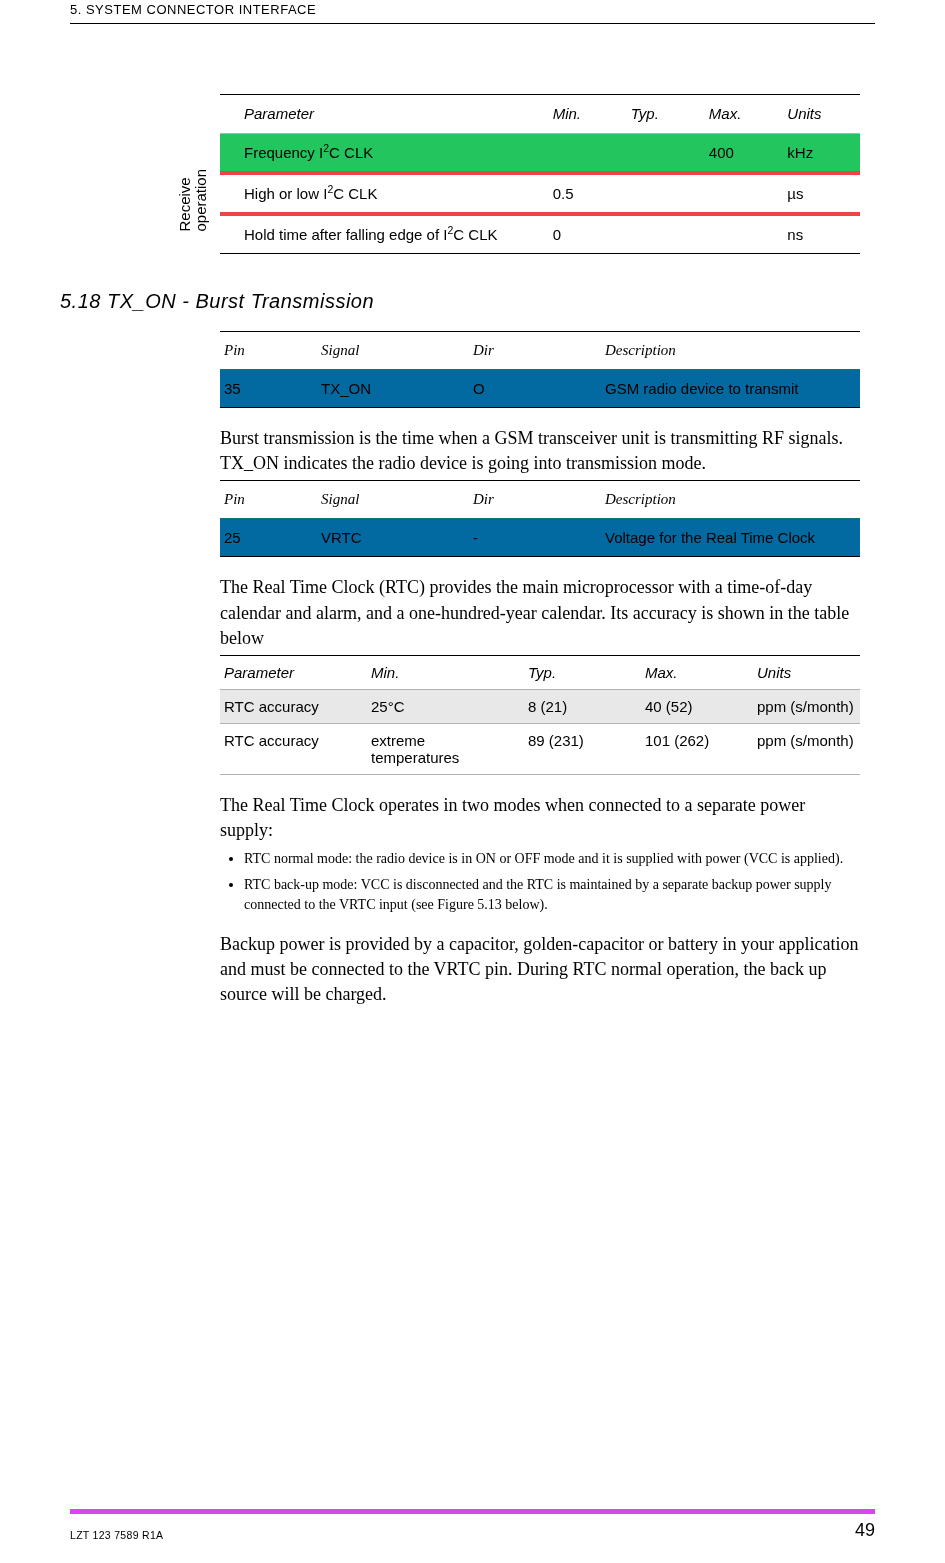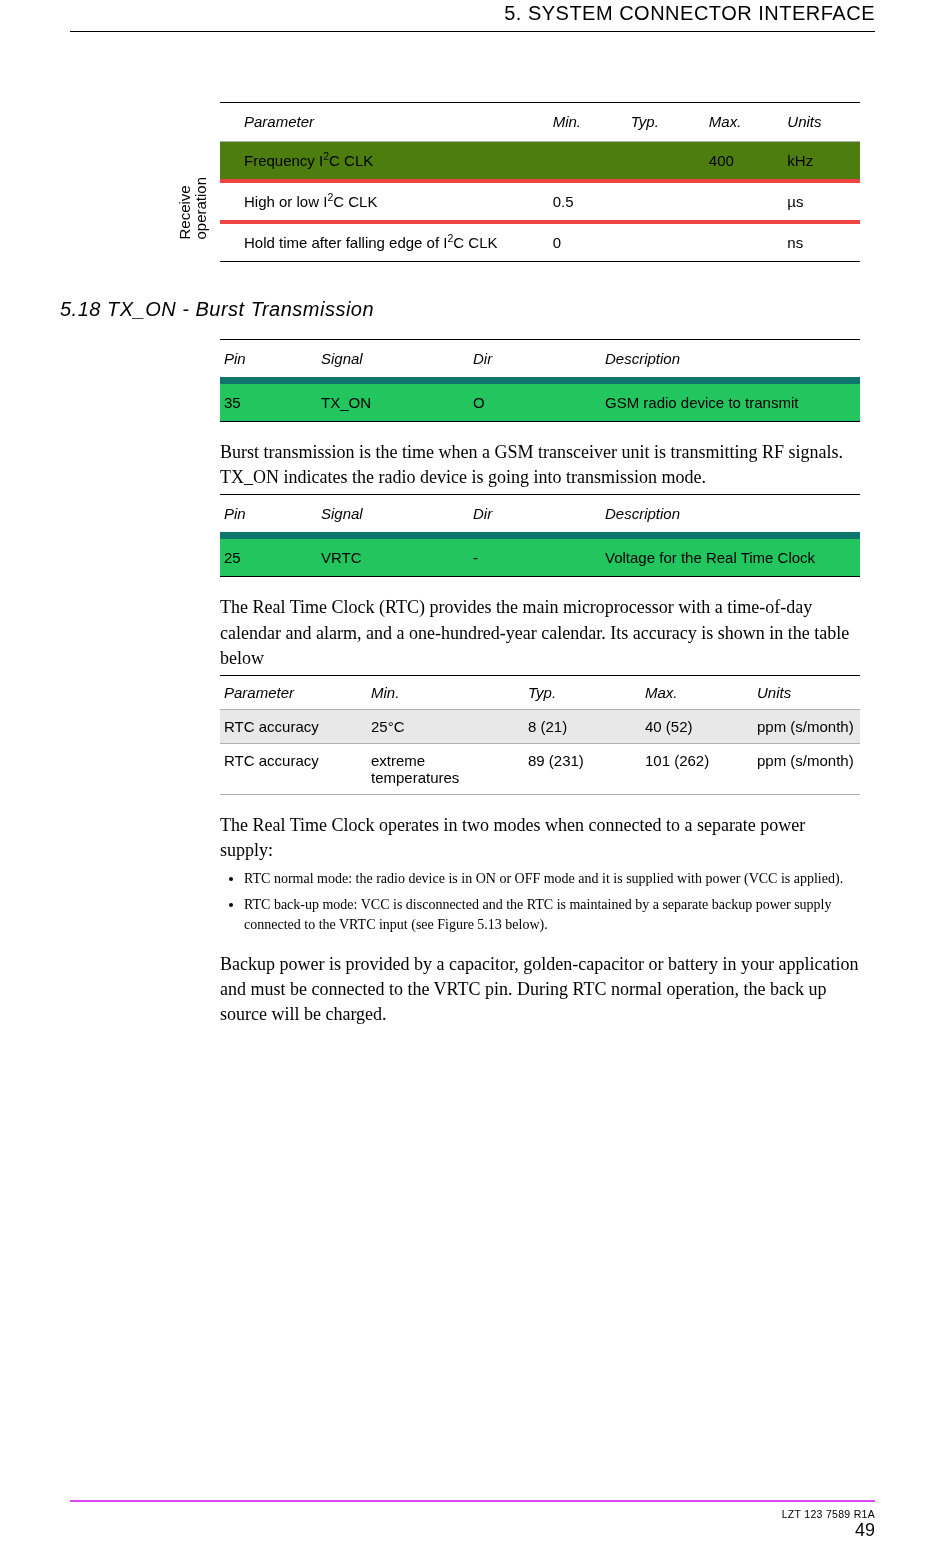--- a/index.html
+++ b/index.html
@@ -11,22 +11,22 @@
     color: #000;
     width: 945px;
   }
   .page {
     width: 945px;
     height: 1563px;
     position: relative;
     box-sizing: border-box;
   }
   .top-header {
-    text-align: right;
-    font-size: 20px;
+    text-align: left;
+    font-size: 13px;
     letter-spacing: 0.5px;
     padding-top: 2px;
     padding-bottom: 6px;
     border-bottom: 1px solid #000;
     margin: 0 70px 0 70px;
   }
   .content-area {
     padding: 70px 70px 0 60px;
   }
 
@@ -45,21 +45,21 @@
     vertical-align: top;
     padding: 10px 6px 10px 6px;
     font-weight: normal;
   }
   .tbl1 th { font-style: italic; }
   .tbl1 .col-param { width: 320px; padding-left: 24px; }
   .tbl1 .col-min   { width: 70px; }
   .tbl1 .col-typ   { width: 70px; }
   .tbl1 .col-max   { width: 70px; }
   .tbl1 .col-units { width: 70px; }
-  .tbl1 tr.shaded td { background: #4d7c0f; }
+  .tbl1 tr.shaded td { background: #22c55e; }
   .tbl1 tr.row-sep td { border-top: 4px solid #ef4444; }
   .tbl1 .header-row th { border-bottom: 1px solid #b0b0b0; padding-bottom: 11px; }
   .tbl1 .top-rule th { border-top: 1px solid #000; }
   .tbl1 .bottom-rule td { border-bottom: 1px solid #000; }
 
   .vlabel {
     position: absolute;
     left: -12px;
     bottom: 23px;
     transform: rotate(-90deg);
@@ -83,22 +83,22 @@
     width: 640px;
     border-collapse: collapse;
     font-size: 15px;
   }
   .pin-table th, .pin-table td {
     text-align: left;
     padding: 10px 6px;
     font-weight: normal;
     vertical-align: top;
   }
-  .pin-table th { font-style: italic; border-top: 1px solid #000; border-bottom: 7px solid #0f766e; }
-  .pin-table tr.shaded td { background: #22c55e; border-bottom: 1px solid #000; }
+  .pin-table th { font-style: italic; border-top: 1px solid #000; border-bottom: 1px solid #0f766e; font-family: Liberation Serif, serif; }
+  .pin-table tr.shaded td { background: #0369a1; border-bottom: 1px solid #000; }
   .pin-table .c-pin { width: 85px; padding-left: 4px; }
   .pin-table .c-signal { width: 140px; }
   .pin-table .c-dir { width: 120px; }
   .pin-table .c-desc { width: auto; }
 
   .body-text {
     margin-left: 160px;
     width: 640px;
     font-family: Georgia, 'Times New Roman', serif;
     font-size: 18px;
@@ -140,26 +140,25 @@
     margin-top: 6px;
     margin-bottom: 6px;
   }
   ul.body-list li { margin-bottom: 6px; }
 
   .footer {
     position: absolute;
     bottom: 22px;
     left: 70px;
     right: 70px;
-    border-top: 2px solid #d946ef;
+    border-top: 5px solid #d946ef;
     padding-top: 6px;
     display: flex;
     justify-content: space-between;
     align-items: flex-end;
-    flex-direction: column;
   }
   .footer .doc-code {
     font-size: 10.5px;
     letter-spacing: 0.3px;
   }
   .footer .page-num {
     font-size: 18px;
     font-family: "Century Gothic", sans-serif;
   }
 

